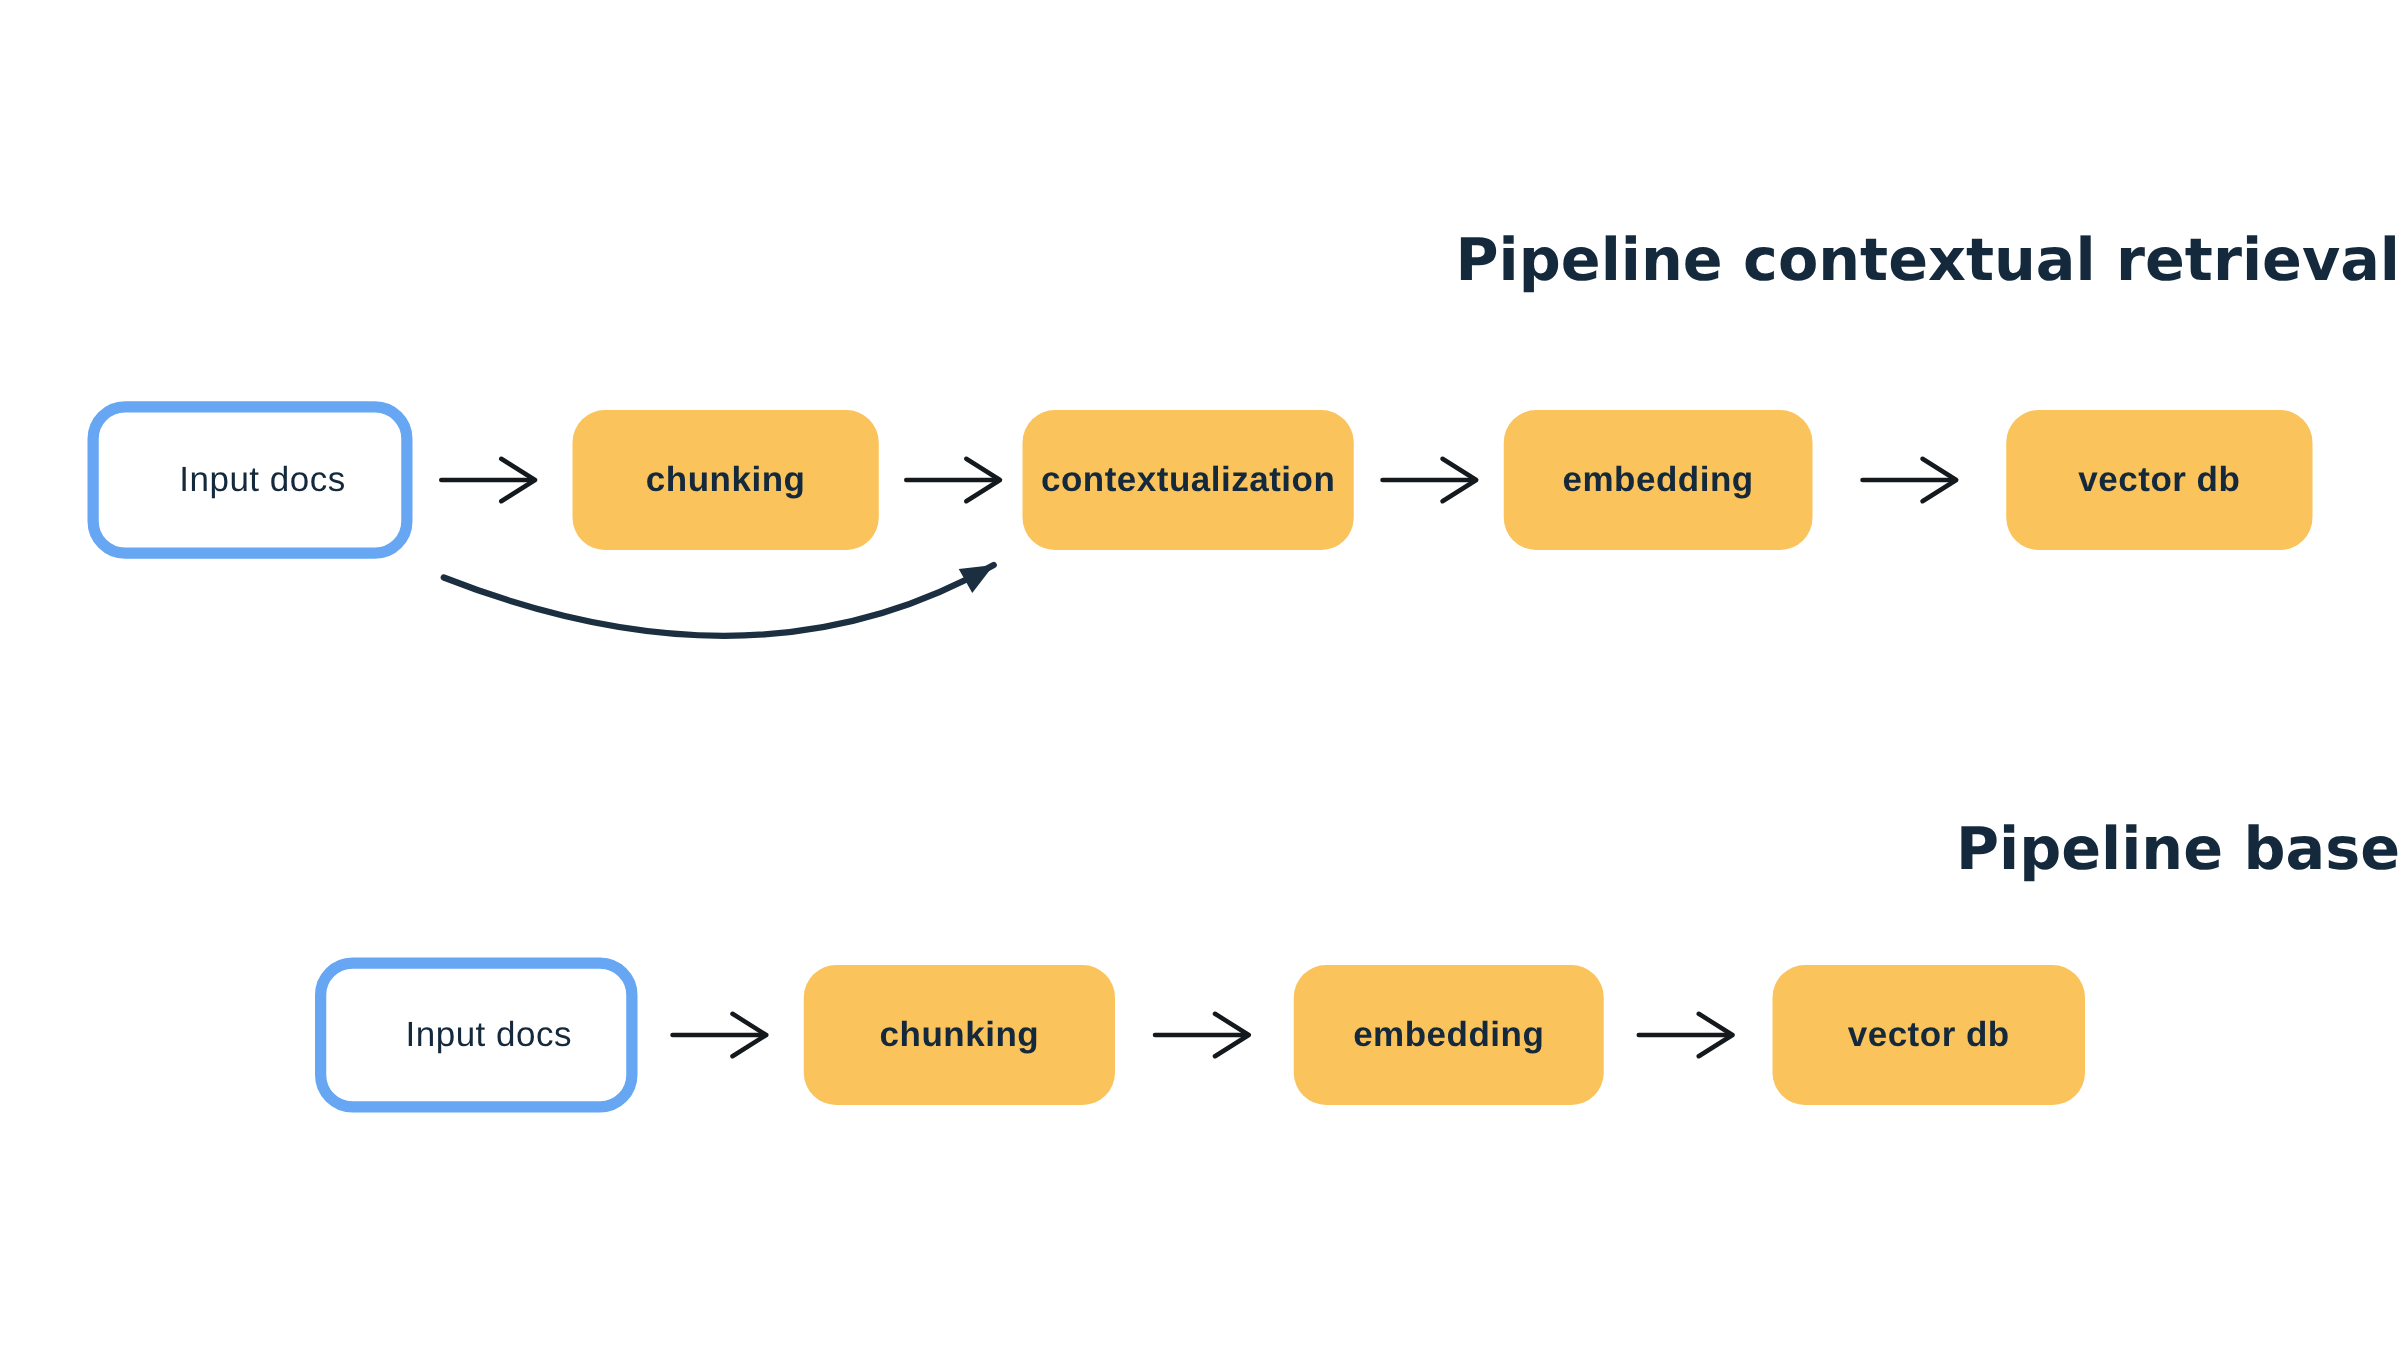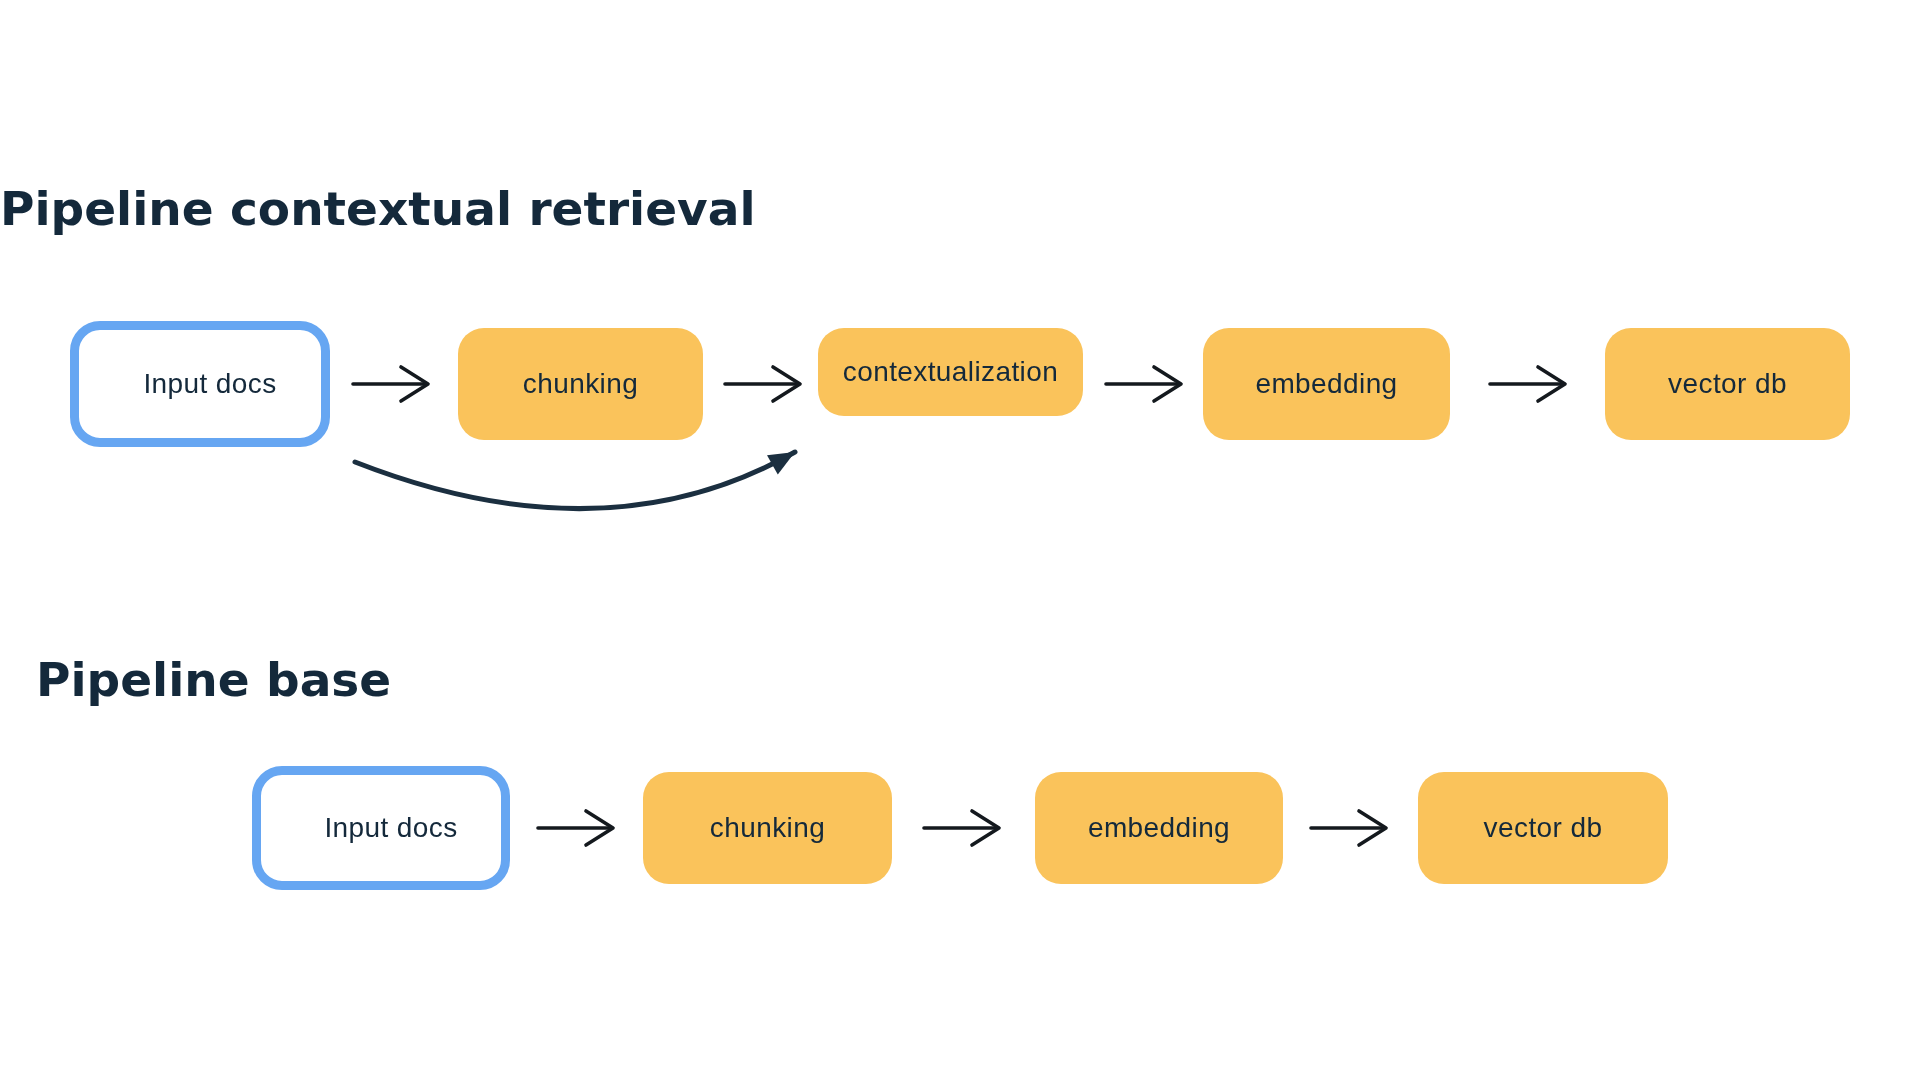--- a/index.html
+++ b/index.html
@@ -10,30 +10,30 @@
     --curve:#1B2F40;
     --bg:#ffffff;
   }
   html,body{margin:0;padding:0;}
   body{
     width:1920px;height:1080px;position:relative;overflow:hidden;
     background:var(--bg);
     font-family:"Liberation Sans", sans-serif;
   }
   .title{
-    position:absolute;left:0;right:0;margin:0;text-align:left;
+    position:absolute;left:0;right:0;margin:0;text-align:right;
     font-family:"DejaVu Sans","Liberation Sans",sans-serif;
     font-weight:700;font-size:47px;line-height:1.2;color:var(--navy);
     letter-spacing:0px;
   }
   .node{
     position:absolute;display:flex;align-items:center;justify-content:center;
     box-sizing:border-box;font-size:28px;letter-spacing:0.4px;color:var(--navy);
   }
-  .process{background:var(--yellow);border-radius:26px;}
+  .process{background:var(--yellow);border-radius:26px;font-weight:bold;}
   .input-node{background:#ffffff;border:9px solid var(--blue);border-radius:30px;padding-left:20px;}
   .arrow,.skip{position:absolute;display:block;}
   .arrow line,.arrow polyline{
     stroke:var(--arrow);stroke-width:3.6;fill:none;
     stroke-linecap:round;stroke-linejoin:round;
   }
   .skip .curve{stroke:var(--curve);stroke-width:5;fill:none;stroke-linecap:round;}
   .skip .head{fill:var(--curve);stroke:none;}
 </style>
 </head>
@@ -54,21 +54,21 @@
 
   <div class="node process" style="left:458px;top:328px;width:245px;height:112px;">
     <span>chunking</span>
   </div>
 
   <svg class="arrow" style="left:722px;top:362px;" width="84" height="44" viewBox="0 0 84 44">
     <line x1="3" y1="22" x2="76" y2="22"></line>
       <polyline points="51,5 78,22 51,39"></polyline>
   </svg>
 
-  <div class="node process" style="left:818px;top:328px;width:265px;height:88px;">
+  <div class="node process" style="left:818px;top:328px;width:265px;height:112px;">
     <span>contextualization</span>
   </div>
 
   <svg class="arrow" style="left:1103px;top:362px;" width="84" height="44" viewBox="0 0 84 44">
     <line x1="3" y1="22" x2="76" y2="22"></line>
       <polyline points="51,5 78,22 51,39"></polyline>
   </svg>
 
   <div class="node process" style="left:1203px;top:328px;width:247px;height:112px;">
     <span>embedding</span>

